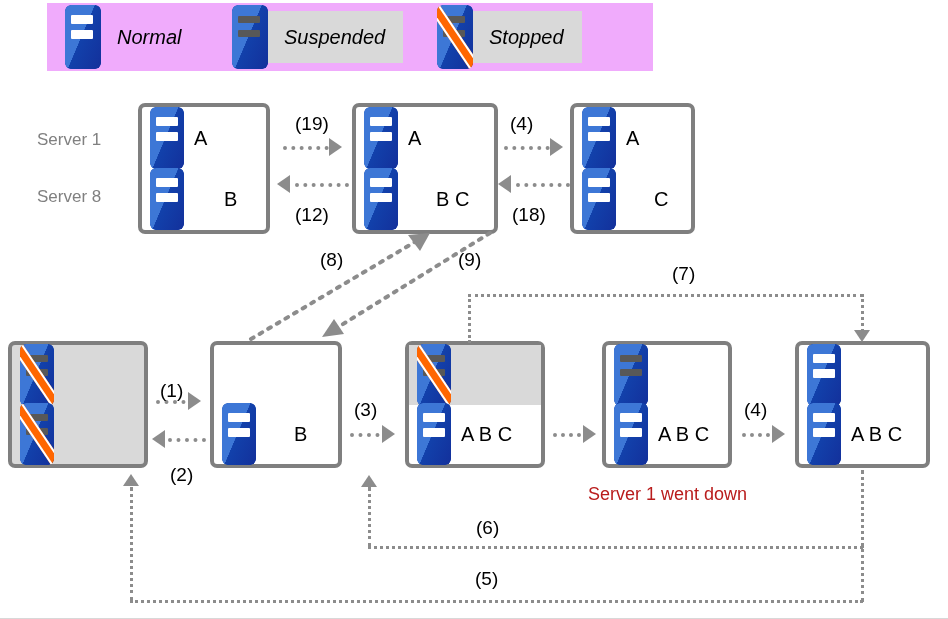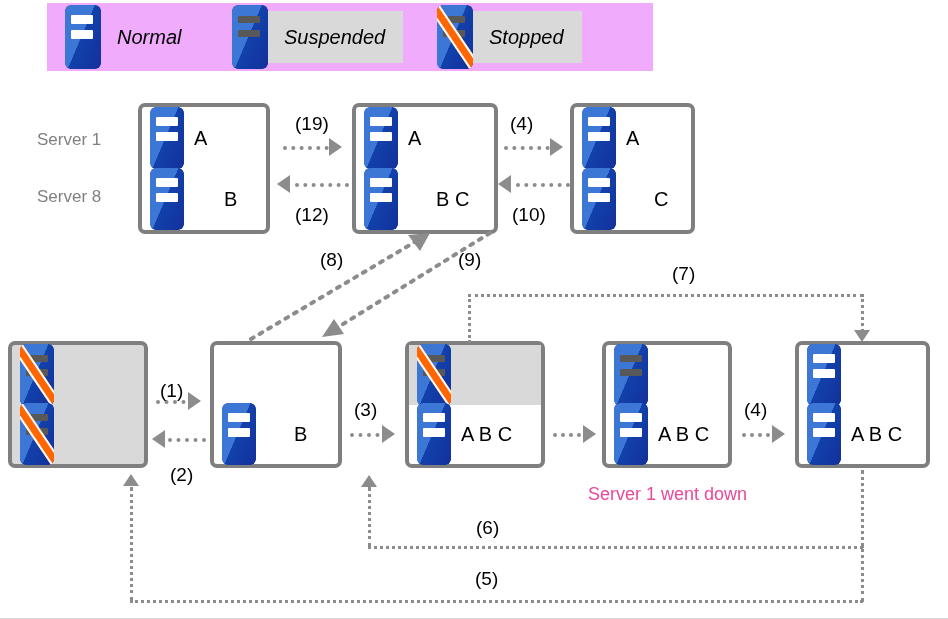--- a/index.html
+++ b/index.html
@@ -112,21 +112,21 @@
     font-size:17px;color:#808080;
     white-space:nowrap;line-height:1;
   }
   .step{
     position:absolute;
     font-size:19px;color:#000;
     white-space:nowrap;line-height:1;
   }
   .caption{
     position:absolute;
-    font-size:18px;color:#ec4899;
+    font-size:18px;color:#b91c1c;
     text-align:center;line-height:26px;
     white-space:nowrap;
   }
 
   
   .h-dot{
     position:absolute;height:0;
     border-top:4px dotted #8c8c8c;
   }
   .v-dot{
@@ -275,21 +275,21 @@
   <div class="h-dot" style="left:295px;top:183px;width:54px;"></div>
   <div class="arrow left" style="left:277px;top:175px;"></div>
   <div class="step" style="left:295px;top:205px;">(12)</div>
 
   <div class="h-dot" style="left:504px;top:146px;width:54px;"></div>
   <div class="arrow right" style="left:550px;top:138px;"></div>
   <div class="step" style="left:510px;top:114px;">(4)</div>
 
   <div class="h-dot" style="left:516px;top:183px;width:54px;"></div>
   <div class="arrow left" style="left:498px;top:175px;"></div>
-  <div class="step" style="left:512px;top:205px;">(10)</div>
+  <div class="step" style="left:512px;top:205px;">(18)</div>
 
   <svg class="diag" style="left:245px;top:225px;" width="200" height="120" viewBox="0 0 200 120">
     <line x1="6" y1="114" x2="175" y2="14" stroke="#8c8c8c" stroke-width="4" stroke-dasharray="3 7" stroke-linecap="round"></line>
     <polygon points="185,8 163,10 175,26" fill="#8c8c8c"></polygon>
   </svg>
   <div class="step" style="left:320px;top:250px;">(8)</div>
 
   <svg class="diag" style="left:310px;top:225px;" width="190" height="120" viewBox="0 0 190 120">
     <line x1="180" y1="8" x2="25" y2="104" stroke="#8c8c8c" stroke-width="4" stroke-dasharray="3 7" stroke-linecap="round"></line>
     <polygon points="12,112 34,109 24,94" fill="#8c8c8c"></polygon>

